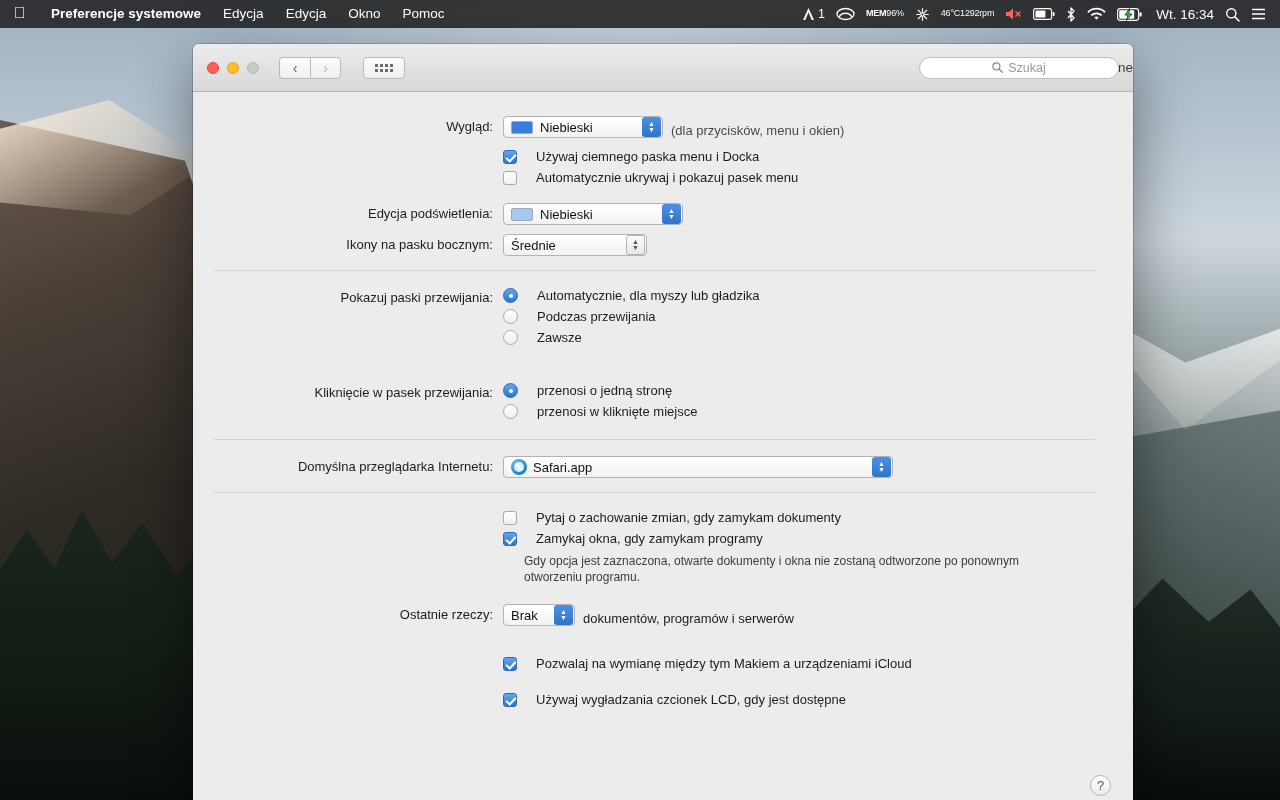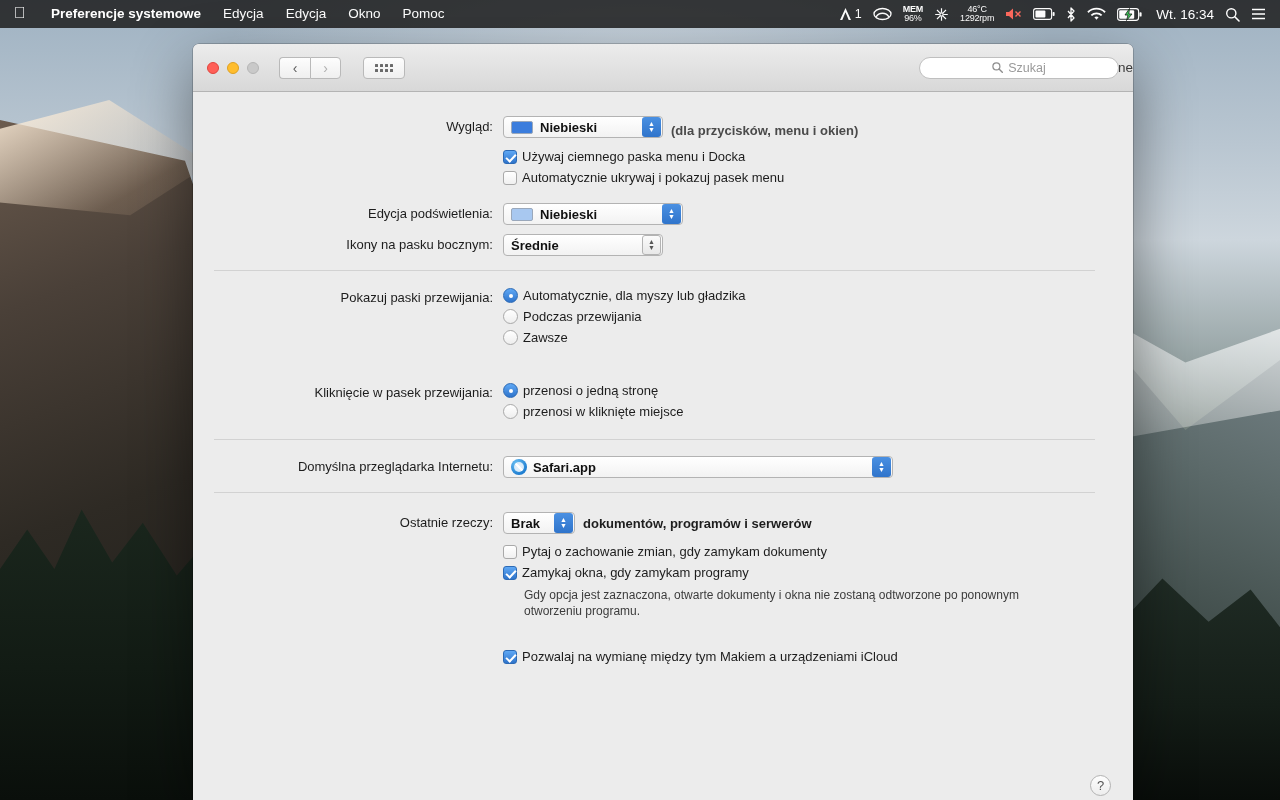--- a/index.html
+++ b/index.html
@@ -70,21 +70,21 @@
     font-size: 16px; padding: 0 14px 0 14px; line-height: 1;
     position: relative; top: -1px;
   }
   .menu-item { padding: 0 11px; white-space: nowrap; line-height: 28px; }
   .menu-item.bold { font-weight: bold; }
   #menu-right {
     margin-left: auto; display: flex; align-items: center; gap: 11px;
     padding-right: 6px; font-size: 12.5px;
   }
   .status-ico { display: flex; align-items: center; gap: 3px; line-height: 1; }
-  .two-line { display: flex; flex-direction: column; align-items: center; line-height: 1.02; font-size: 9px; letter-spacing: -0.2px; }
+  .two-line { display: flex; flex-direction: row; align-items: center; line-height: 1.02; font-size: 9px; letter-spacing: -0.2px; }
   .two-line b { font-weight: bold; font-size: 9px; }
   #clock { font-size: 13.5px; padding-left: 2px; }
 
   
   #prefs-window {
     position: absolute; left: 193px; top: 44px; width: 940px; height: 760px;
     background: #ececec;
     border-radius: 6px 6px 0 0;
     box-shadow: 0 22px 60px rgba(0,0,0,0.45), 0 0 0 0.5px rgba(0,0,0,0.35);
     overflow: hidden;
@@ -132,21 +132,21 @@
   }
   #search-box svg { flex: none; }
 
   
   #content { padding: 24px 38px 0 0; font-size: 13px; color: #1d1d1d; }
   .row { display: flex; align-items: flex-start; margin-bottom: 9px; }
   .lbl {
     width: 310px; text-align: right; padding-right: 10px;
     font-size: 13px; color: #1d1d1d; flex: none; line-height: 22px;
   }
-  .ctl { display: flex; align-items: center; gap: 8px; flex-wrap: wrap; font-weight: bold; }
+  .ctl { display: flex; align-items: flex-end; gap: 8px; flex-wrap: wrap; }
   .hint { color: #4a4a4a; font-size: 13px; margin-top: 7px; }
 
   
   .popup {
     height: 22px; background: linear-gradient(to bottom, #ffffff, #f2f2f2);
     border: 1px solid #b3b3b3; border-radius: 4px;
     display: inline-flex; align-items: center;
     padding: 0 0 0 7px; font-size: 13px; color: #111;
     position: relative;
   }
@@ -161,21 +161,21 @@
     background: linear-gradient(to bottom, #fbfbfb, #e8e8e8);
     border: 1px solid #b3b3b3; color: #555;
   }
   .swatch {
     width: 22px; height: 13px; border: 1px solid #9aa8bb; border-radius: 2px;
     margin-right: 7px; flex: none;
   }
   .popup-label { padding-right: 8px; white-space: nowrap; }
 
   
-  .cbrow { display: flex; align-items: center; gap: 5px; margin-bottom: 6px; }
+  .cbrow { display: flex; align-items: center; gap: 19px; margin-bottom: 6px; }
   .cb {
     width: 14px; height: 14px; border-radius: 3px; flex: none;
     border: 1px solid #a9a9a9; background: linear-gradient(to bottom,#fff,#f0f0f0);
     position: relative;
   }
   .cb.on {
     background: linear-gradient(to bottom,#5fa8f5,#2f74cb);
     border-color: #2c6ab5;
   }
   .cb.on::after {
@@ -389,21 +389,21 @@
           <span class="swatch" style="background:#a8c8f0"></span>
           <span class="popup-label">Niebieski</span>
           <span class="arrows">▲<br>▼</span>
         </div>
       </div>
     </div>
 
     <div class="row">
       <div class="lbl">Ikony na pasku bocznym:</div>
       <div class="ctl">
-        <div class="popup plain" style="width:160px">
+        <div class="popup plain" style="width:144px">
           <span class="popup-label">Średnie</span>
           <span class="arrows">▲<br>▼</span>
         </div>
       </div>
     </div>
 
     <div class="sep"></div>
 
     <div class="row">
       <div class="lbl">Pokazuj paski przewijania:</div>
@@ -445,53 +445,62 @@
         <div class="popup" style="width:390px">
           <span class="safari-ico"></span>
           <span class="popup-label">Safari.app</span>
           <span class="arrows">▲<br>▼</span>
         </div>
       </div>
     </div>
 
     <div class="sep"></div>
 
+    <div class="row" style="margin-bottom:0">
+      <div class="lbl"></div>
+      <div style="padding-top:1px">
+        <div class="cbrow">
+          <span class="cb"></span>
+          <span>Pytaj o zachowanie zmian, gdy zamykam dokumenty</span>
+        </div>
+        <div class="cbrow">
+          <span class="cb on"></span>
+          <span>Zamykaj okna, gdy zamykam programy</span>
+        </div>
+        <div class="note" style="margin:7px 0 0 21px">Gdy opcja jest zaznaczona, otwarte dokumenty i okna nie zostaną odtworzone po ponownym otworzeniu programu.</div>
+      </div>
+    </div>
+
     <div class="row" style="margin-top:19px">
       <div class="lbl">Ostatnie rzeczy:</div>
       <div class="ctl">
         <div class="popup" style="width:72px">
           <span class="popup-label">Brak</span>
           <span class="arrows">▲<br>▼</span>
         </div>
         <span>dokumentów, programów i serwerów</span>
       </div>
     </div>
 
-    <div class="row" style="margin-bottom:0">
-      <div class="lbl"></div>
-      <div style="padding-top:1px">
-        <div class="cbrow">
-          <span class="cb"></span>
-          <span>Pytaj o zachowanie zmian, gdy zamykam dokumenty</span>
-        </div>
-        <div class="cbrow">
-          <span class="cb on"></span>
-          <span>Zamykaj okna, gdy zamykam programy</span>
-        </div>
-        <div class="note" style="margin:7px 0 0 21px">Gdy opcja jest zaznaczona, otwarte dokumenty i okna nie zostaną odtworzone po ponownym otworzeniu programu.</div>
-      </div>
-    </div>
-
     <div class="row" style="margin-top:29px">
       <div class="lbl"></div>
       <div style="padding-top:1px">
         <div class="cbrow">
           <span class="cb on"></span>
           <span>Pozwalaj na wymianę między tym Makiem a urządzeniami iCloud</span>
         </div>
       </div>
     </div>
 
+    <div class="row" style="margin-top:14px">
+      <div class="lbl"></div>
+      <div style="padding-top:1px">
+        <div class="cbrow">
+          <span class="cb on"></span>
+          <span>Używaj wygładzania czcionek LCD, gdy jest dostępne</span>
+        </div>
+      </div>
+    </div>
 
   </div>
 
   <div id="help-btn">?</div>
 </div>
 
 </body></html>

